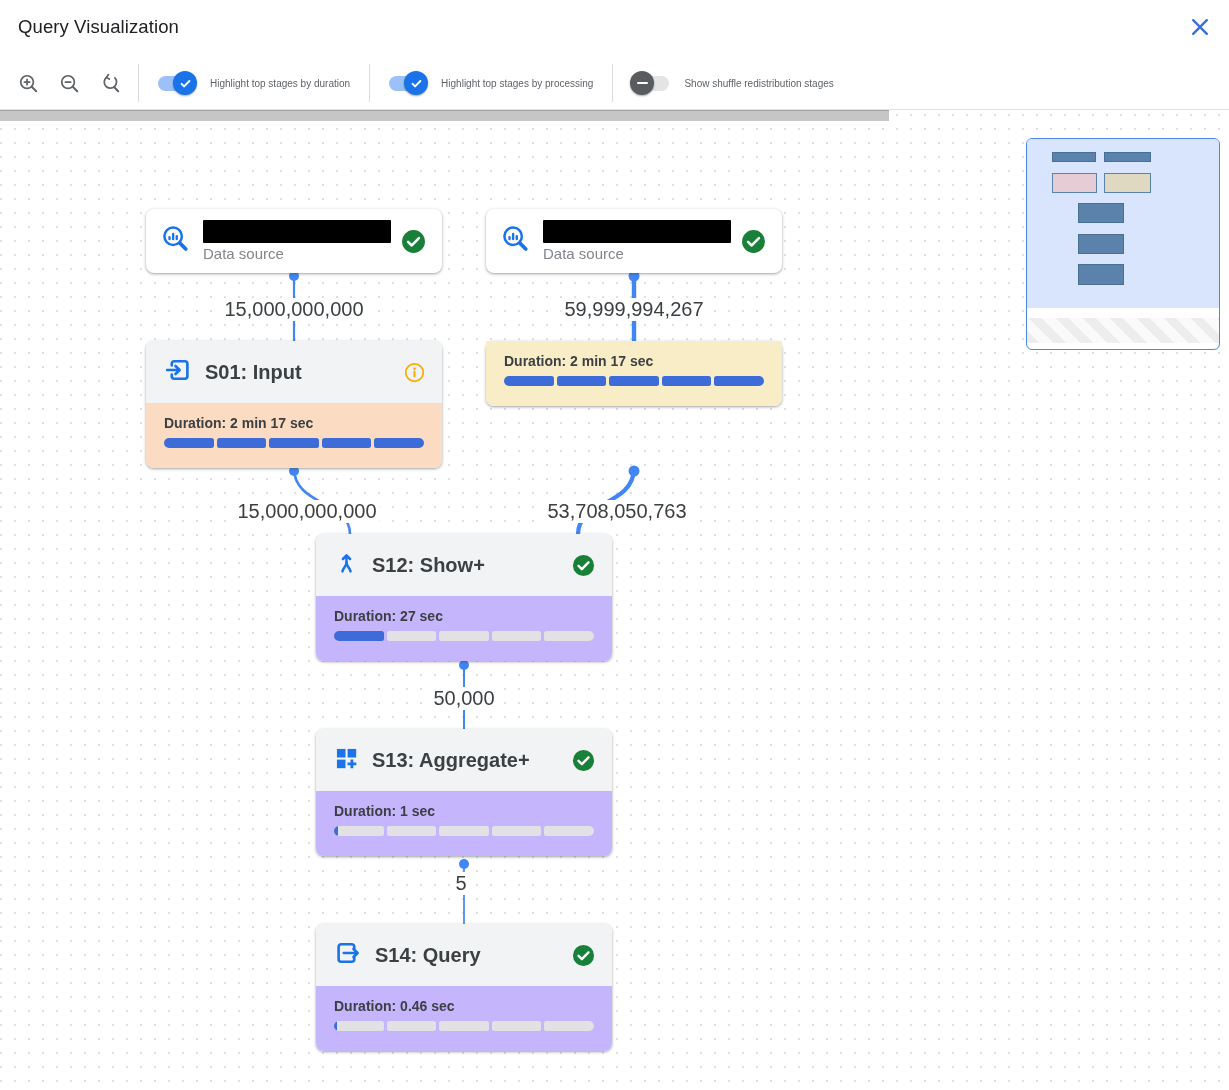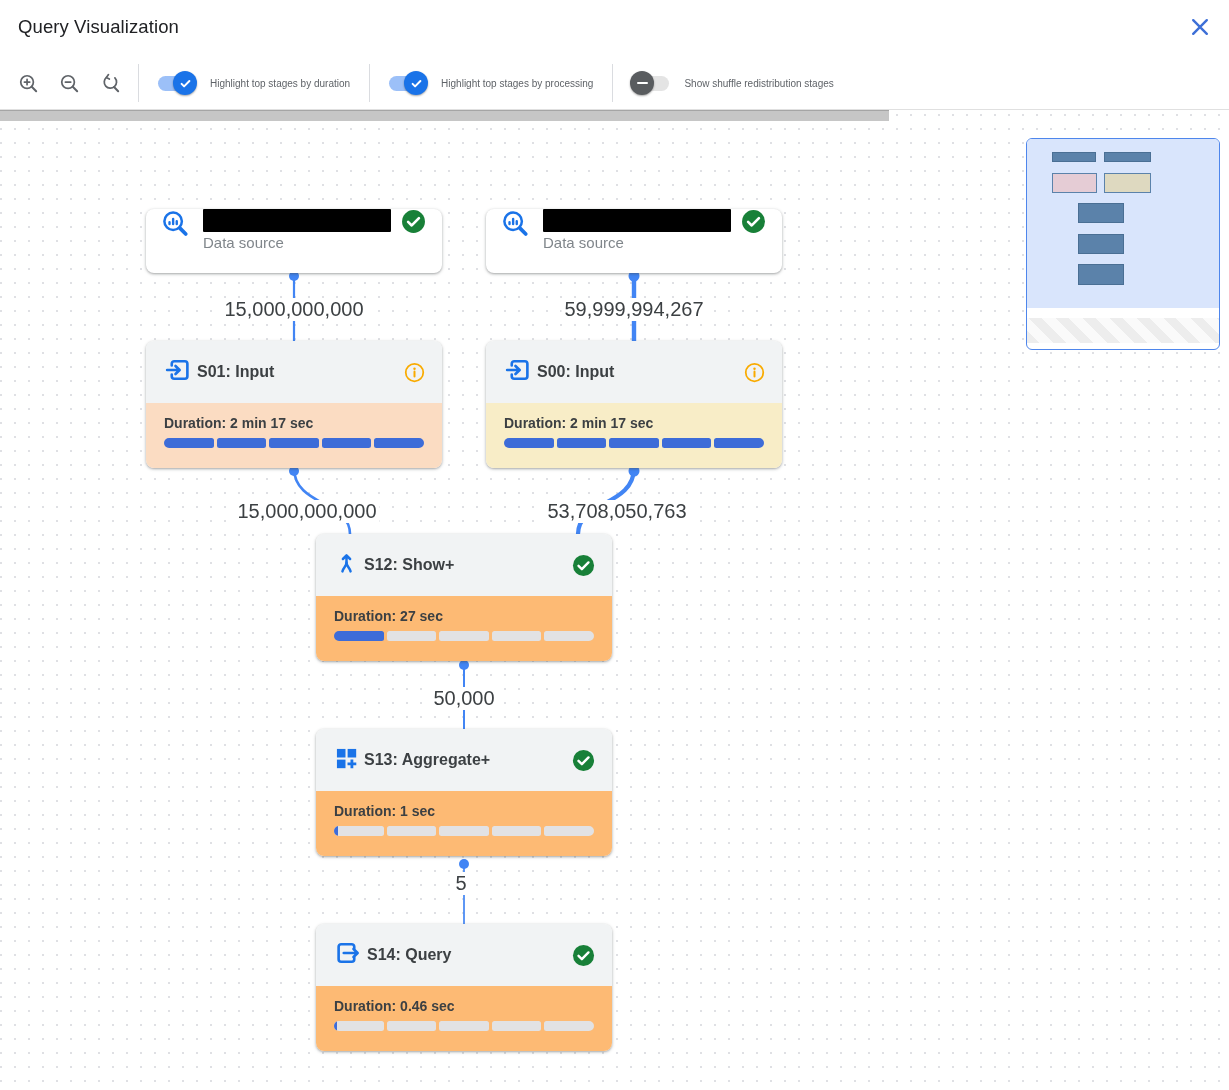--- a/index.html
+++ b/index.html
@@ -38,31 +38,31 @@
           background-size:14px 14px;background-position:8px 12px;}
   .hthumb{position:absolute;left:0;top:0;width:889px;height:11px;background:#c6c6c6;
           border-top:1px solid #a5a5a5;box-sizing:border-box;cursor:pointer;}
   svg.edges{position:absolute;left:0;top:0;pointer-events:none;}
   .edge-label{position:absolute;transform:translateX(-50%);font-size:20px;color:#3c4043;
               background:#fff;padding:0 3px;white-space:nowrap;}
 
   
   .node{position:absolute;width:296px;background:#fff;border-radius:8px;
         box-shadow:0 1px 2px rgba(60,64,67,.30),0 1px 3px 1px rgba(60,64,67,.15);cursor:pointer;}
-  .ds{height:64px;display:flex;align-items:flex-start;padding:0 16px 0 14px;box-sizing:border-box;}
+  .ds{height:64px;display:flex;align-items:center;padding:0 16px 0 14px;box-sizing:border-box;}
   .ds-mid{margin-left:13px;display:flex;flex-direction:column;}
   .redacted{width:188px;height:23px;background:#000;border-radius:1px;}
   .ds-label{font-size:15px;color:#80868b;margin-top:2px;}
   .ds .status{margin-left:auto;line-height:0;}
 
   .stage-header{height:62px;display:flex;align-items:center;padding:0 17px;box-sizing:border-box;
                 background:#f1f3f4;border-radius:8px 8px 0 0;}
-  .stage-title{font-size:16px;font-weight:700;color:#3c4043;margin-left:4px;}
+  .stage-title{font-size:20px;font-weight:700;color:#3c4043;margin-left:12px;}
   .stage-header .status{margin-left:auto;line-height:0;}
-  .stage-body{height:65px;box-sizing:border-box;padding:12px 18px 0;border-radius:0 0 8px 8px;background:#fdba74;}
+  .stage-body{height:65px;box-sizing:border-box;padding:12px 18px 0;border-radius:0 0 8px 8px;background:#c4b5fd;}
   .stage-body.hl-duration{background:#fbdcc2;}
   .stage-body.hl-processing{background:#f8edc7;}
   .duration{font-size:14px;font-weight:700;color:#3c4043;}
   .bar{display:flex;gap:3px;height:10px;margin-top:7px;}
   .seg{flex:1;background:#e2e2e4;border-radius:2.5px;overflow:hidden;position:relative;}
   .seg:first-child{border-radius:5px 2.5px 2.5px 5px;}
   .seg:last-child{border-radius:2.5px 5px 5px 2.5px;}
   .segfill{height:100%;background:#3d6cd8;}
 
   
@@ -257,36 +257,20 @@
               <div class="segfill" style="width: 100%;"></div>
             </div>
             <div class="seg">
               <div class="segfill" style="width: 100%;"></div>
             </div>
           </div>
       </div>
     </div>
 
     <div class="node" style="left:486px;top:231px">
-      <div class="stage-header">
-        <span>
-          <svg viewBox="0 0 24 24" width="30" height="30">
-              <path d="M7 8.4 V7 a2 2 0 0 1 2-2 h8.5 a2 2 0 0 1 2 2 v10 a2 2 0 0 1 -2 2 H9 a2 2 0 0 1 -2-2 v-1.4" fill="none" stroke="#1a73e8" stroke-width="2.1" stroke-linecap="round"></path>
-              <path d="M3.3 12 H13 M10 8.8 L13.3 12 L10 15.2" fill="none" stroke="#1a73e8" stroke-width="2.1" stroke-linecap="round" stroke-linejoin="round"></path>
-            </svg>
-        </span>
-        <span class="stage-title">S00: Input</span>
-        <span class="status">
-          <svg viewBox="0 0 24 24" width="21" height="21">
-              <circle cx="12" cy="12" r="10" fill="none" stroke="#f9ab00" stroke-width="2"></circle>
-              <circle cx="12" cy="7.7" r="1.4" fill="#f9ab00"></circle>
-              <path d="M12 11 V16.6" stroke="#f9ab00" stroke-width="2.3" stroke-linecap="round"></path>
-            </svg>
-        </span>
-      </div>
       <div class="stage-body hl-processing">
         <div class="duration">Duration: 2 min 17 sec</div>
         <div class="bar">
             <div class="seg">
               <div class="segfill" style="width: 100%;"></div>
             </div>
             <div class="seg">
               <div class="segfill" style="width: 100%;"></div>
             </div>
             <div class="seg">

